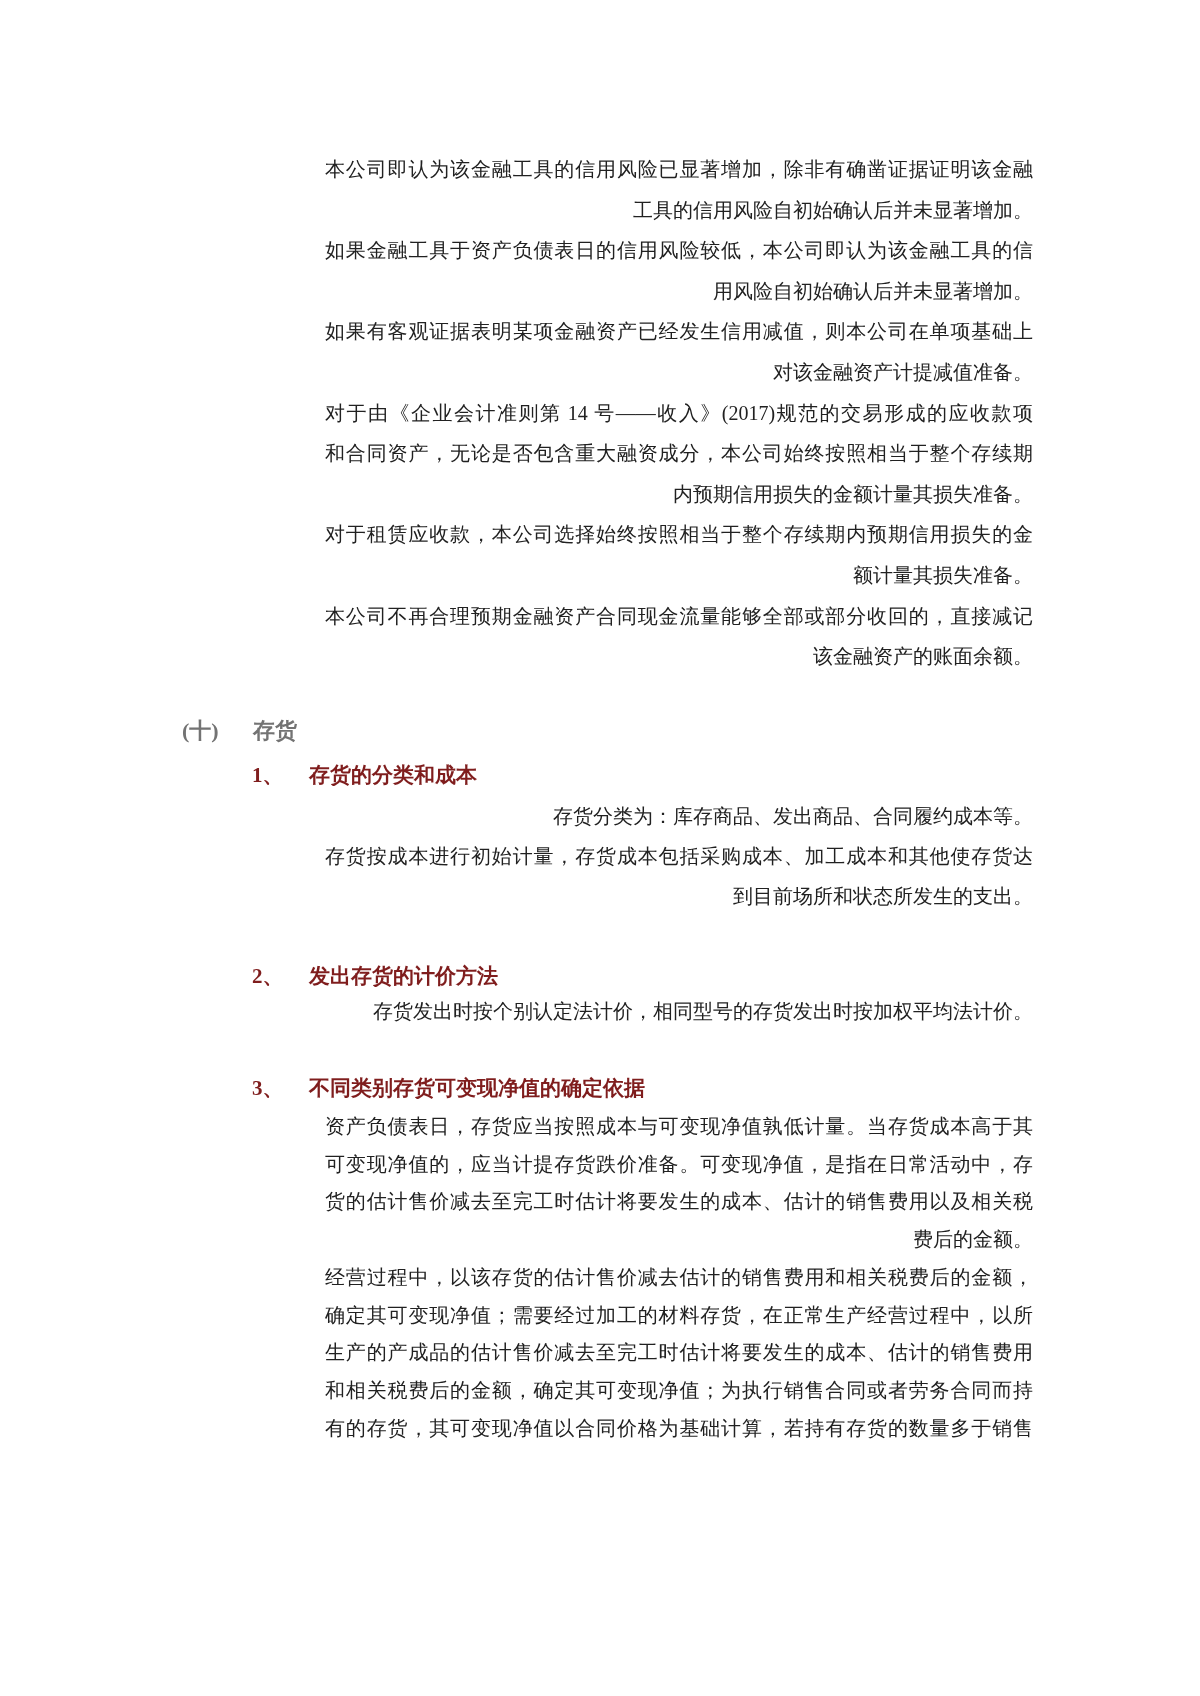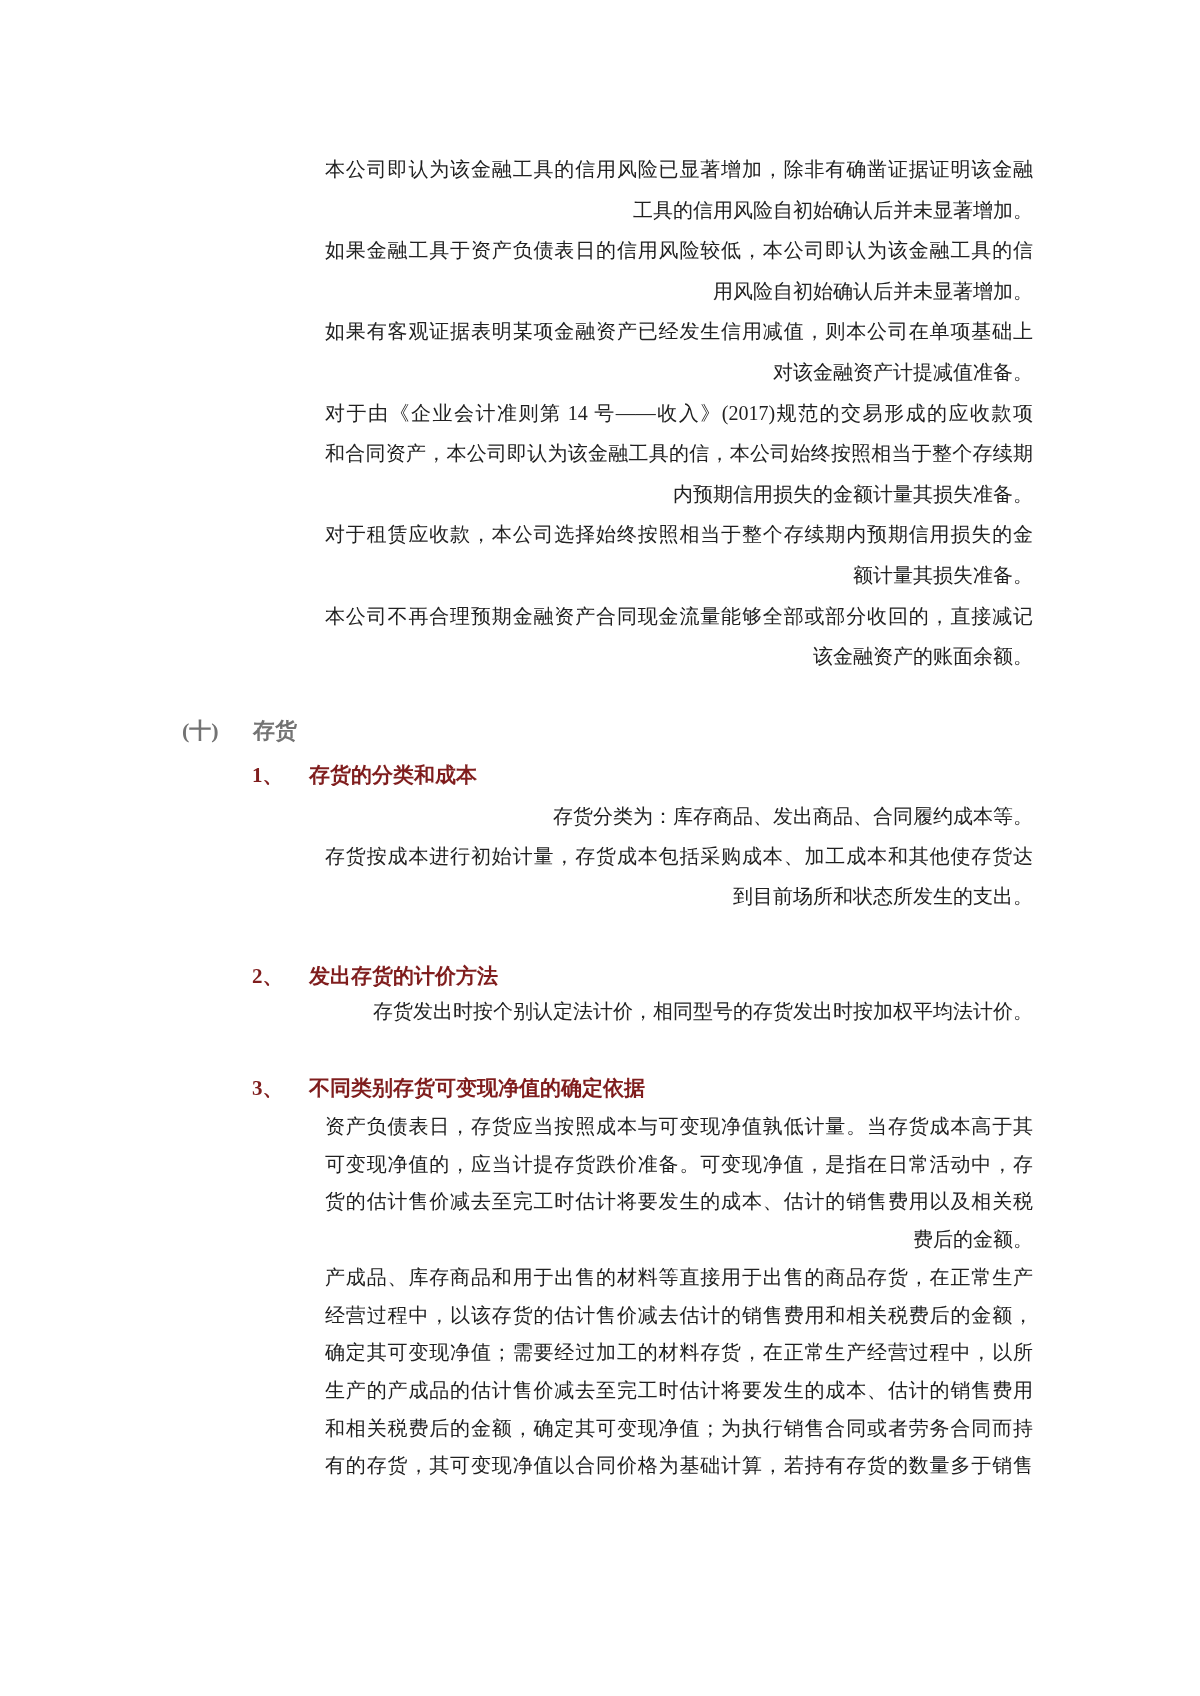--- a/index.html
+++ b/index.html
@@ -72,21 +72,21 @@
 <div class="page">
 
   <section class="body-text" id="credit-block">
       <div class="line j">本公司即认为该金融工具的信用风险已显著增加，除非有确凿证据证明该金融</div>
       <div class="line">工具的信用风险自初始确认后并未显著增加。</div>
       <div class="line j">如果金融工具于资产负债表日的信用风险较低，本公司即认为该金融工具的信</div>
       <div class="line">用风险自初始确认后并未显著增加。</div>
       <div class="line j">如果有客观证据表明某项金融资产已经发生信用减值，则本公司在单项基础上</div>
       <div class="line">对该金融资产计提减值准备。</div>
       <div class="line j">对于由《企业会计准则第 14 号——收入》(2017)规范的交易形成的应收款项</div>
-      <div class="line j">和合同资产，本公司即认为该金融工具的信，本公司始终按照相当于整个存续期</div>
+      <div class="line j">和合同资产，无论是否包含重大融资成分，本公司始终按照相当于整个存续期</div>
       <div class="line">内预期信用损失的金额计量其损失准备。</div>
       <div class="line j">对于租赁应收款，本公司选择始终按照相当于整个存续期内预期信用损失的金</div>
       <div class="line">额计量其损失准备。</div>
       <div class="line j">本公司不再合理预期金融资产合同现金流量能够全部或部分收回的，直接减记</div>
       <div class="line">该金融资产的账面余额。</div>
     </section>
 
   <div class="sec-heading">
     <span class="sec-num">(十)</span><span>存货</span>
   </div>
@@ -106,21 +106,20 @@
           <div class="line">存货发出时按个别认定法计价，相同型号的存货发出时按加权平均法计价。</div>
         </div>
       </div>
       <div class="subsection">
         <div class="sub-heading"><span class="sub-num">3、</span><span>不同类别存货可变现净值的确定依据</span></div>
         <div class="sub-body body-text">
           <div class="line j">资产负债表日，存货应当按照成本与可变现净值孰低计量。当存货成本高于其</div>
           <div class="line j">可变现净值的，应当计提存货跌价准备。可变现净值，是指在日常活动中，存</div>
           <div class="line j">货的估计售价减去至完工时估计将要发生的成本、估计的销售费用以及相关税</div>
           <div class="line">费后的金额。</div>
-          <div class="line j">产成品、库存商品和用于出售的材料等直接用于出售的商品存货，在正常生产</div>
           <div class="line j">经营过程中，以该存货的估计售价减去估计的销售费用和相关税费后的金额，</div>
           <div class="line j">确定其可变现净值；需要经过加工的材料存货，在正常生产经营过程中，以所</div>
           <div class="line j">生产的产成品的估计售价减去至完工时估计将要发生的成本、估计的销售费用</div>
           <div class="line j">和相关税费后的金额，确定其可变现净值；为执行销售合同或者劳务合同而持</div>
           <div class="line j">有的存货，其可变现净值以合同价格为基础计算，若持有存货的数量多于销售</div>
         </div>
       </div>
     </div>
 
 </div>

